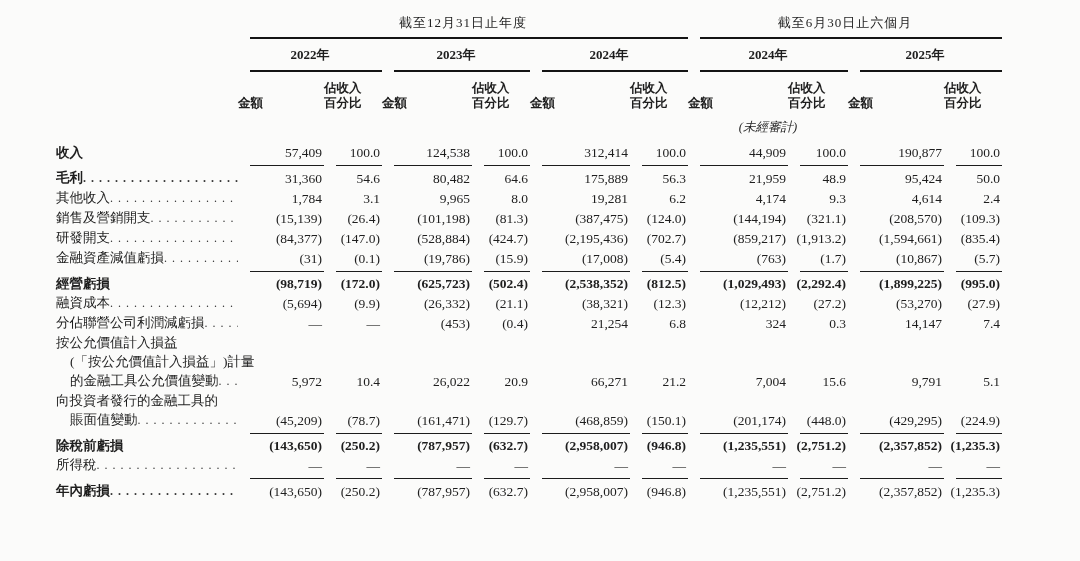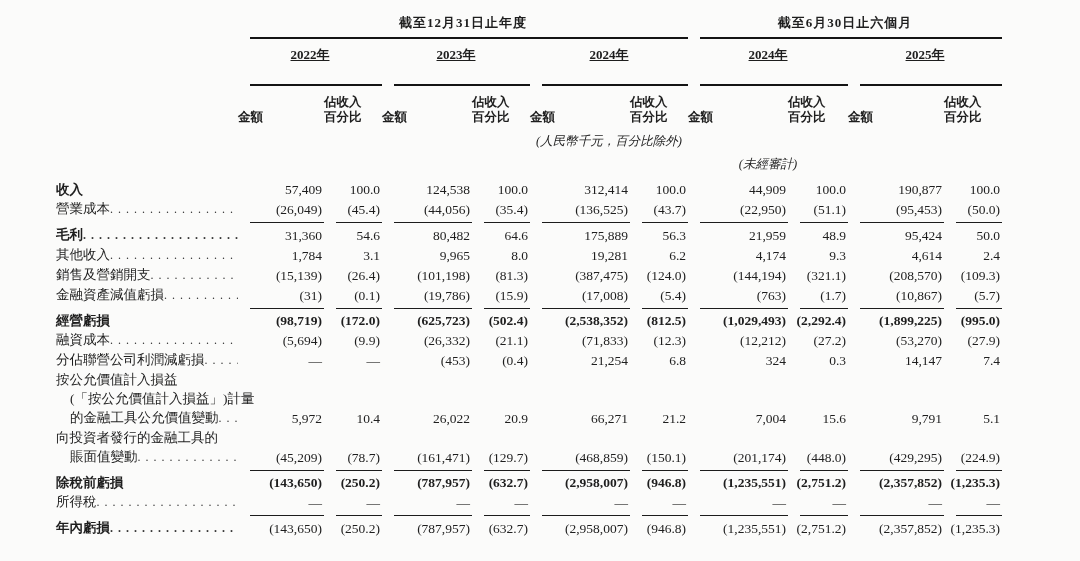--- a/index.html
+++ b/index.html
@@ -2,23 +2,23 @@
 <html><head>
 <meta charset="utf-8">
 <style>
   html,body{margin:0;padding:0;width:1080px;height:561px;overflow:hidden;
     background:#fbfbfa;color:#1e1e1e;
     font-family:"Liberation Serif","DejaVu Serif",serif;}
   .page{padding:14px 0 0 56px;}
   table{border-collapse:collapse;width:900px;table-layout:fixed;}
   td{padding:0;vertical-align:bottom;}
   
-  .period{font-weight:bold;font-size:13px;text-align:center;padding-bottom:5px;letter-spacing:1px;}
+  .period{font-weight:normal;font-size:13px;text-align:center;padding-bottom:5px;letter-spacing:1px;}
   .hrule div{border-top:2.5px solid #141414;margin-left:12px;height:0;}
-  .year{font-weight:bold;font-size:13px;text-align:center;padding:7px 0 20px;text-decoration:underline;}
+  .year{font-weight:bold;font-size:13px;text-align:center;padding:7px 0 6px;}
   .yrule div{border-top:2px solid #141414;margin-left:12px;height:0;}
   .chead{font-weight:bold;font-size:12.5px;text-align:left;line-height:15px;
     padding:9px 5px 2px 0;white-space:nowrap;}
   .note-cell{font-style:italic;font-size:12.5px;text-align:center;white-space:nowrap;
     padding-top:6px;overflow:visible;}
   
   .lbl{font-size:13.5px;line-height:19px;}
   .lblwrap{display:flex;align-items:baseline;white-space:nowrap;overflow:visible;text-align:right;}
   .lbl.ind .lblwrap{padding-left:14px;}
   .dots{flex:1 1 auto;overflow:hidden;white-space:nowrap;color:#3a3a3a;min-width:0;}
@@ -100,25 +100,20 @@
       <td class="chead">金額</td>
       <td class="chead"><span>佔收入</span><br><span>百分比</span></td>
       <td class="chead">金額</td>
       <td class="chead"><span>佔收入</span><br><span>百分比</span></td>
       <td class="chead">金額</td>
       <td class="chead"><span>佔收入</span><br><span>百分比</span></td>
       <td class="chead">金額</td>
       <td class="chead"><span>佔收入</span><br><span>百分比</span></td>
     </tr>
 
-    <tr>
-      <td colspan="5"></td>
-      <td class="note-cell" colspan="2">(人民幣千元，百分比除外)</td>
-      <td colspan="4"></td>
-    </tr>
 
     <tr>
       <td colspan="7"></td>
       <td class="note-cell" colspan="2">(未經審計)</td>
       <td colspan="2"></td>
     </tr>
 
     </tbody>
       <tbody id="rows-body">
         <tr class="first-data">
@@ -131,38 +126,20 @@
           <td class="val">100.0</td>
           <td class="val">124,538</td>
           <td class="val">100.0</td>
           <td class="val">312,414</td>
           <td class="val">100.0</td>
           <td class="val">44,909</td>
           <td class="val">100.0</td>
           <td class="val">190,877</td>
           <td class="val">100.0</td>
         </tr>
-        <tr>
-          <td class="lbl">
-            <div class="lblwrap">
-              <span>營業成本</span>
-              <span class="dots"></span>
-            </div>
-          </td>
-          <td class="val">(26,049)</td>
-          <td class="val">(45.4)</td>
-          <td class="val">(44,056)</td>
-          <td class="val">(35.4)</td>
-          <td class="val">(136,525)</td>
-          <td class="val">(43.7)</td>
-          <td class="val">(22,950)</td>
-          <td class="val">(51.1)</td>
-          <td class="val">(95,453)</td>
-          <td class="val">(50.0)</td>
-        </tr>
         <tr class="rule-row">
           <td></td>
           <td>
             <div class="cline"></div>
           </td>
           <td>
             <div class="cline"></div>
           </td>
           <td>
             <div class="cline"></div>
@@ -239,20 +216,38 @@
           <td class="val">(387,475)</td>
           <td class="val">(124.0)</td>
           <td class="val">(144,194)</td>
           <td class="val">(321.1)</td>
           <td class="val">(208,570)</td>
           <td class="val">(109.3)</td>
         </tr>
         <tr>
           <td class="lbl">
             <div class="lblwrap">
+              <span>研發開支</span>
+              <span class="dots"></span>
+            </div>
+          </td>
+          <td class="val">(84,377)</td>
+          <td class="val">(147.0)</td>
+          <td class="val">(528,884)</td>
+          <td class="val">(424.7)</td>
+          <td class="val">(2,195,436)</td>
+          <td class="val">(702.7)</td>
+          <td class="val">(859,217)</td>
+          <td class="val">(1,913.2)</td>
+          <td class="val">(1,594,661)</td>
+          <td class="val">(835.4)</td>
+        </tr>
+        <tr>
+          <td class="lbl">
+            <div class="lblwrap">
               <span>金融資產減值虧損</span>
               <span class="dots"></span>
             </div>
           </td>
           <td class="val">(31)</td>
           <td class="val">(0.1)</td>
           <td class="val">(19,786)</td>
           <td class="val">(15.9)</td>
           <td class="val">(17,008)</td>
           <td class="val">(5.4)</td>
@@ -315,21 +310,21 @@
           <td class="lbl">
             <div class="lblwrap">
               <span>融資成本</span>
               <span class="dots"></span>
             </div>
           </td>
           <td class="val">(5,694)</td>
           <td class="val">(9.9)</td>
           <td class="val">(26,332)</td>
           <td class="val">(21.1)</td>
-          <td class="val">(71,833)</td>
+          <td class="val">(38,321)</td>
           <td class="val">(12.3)</td>
           <td class="val">(12,212)</td>
           <td class="val">(27.2)</td>
           <td class="val">(53,270)</td>
           <td class="val">(27.9)</td>
         </tr>
         <tr>
           <td class="lbl">
             <div class="lblwrap">
               <span>分佔聯營公司利潤減虧損</span>

